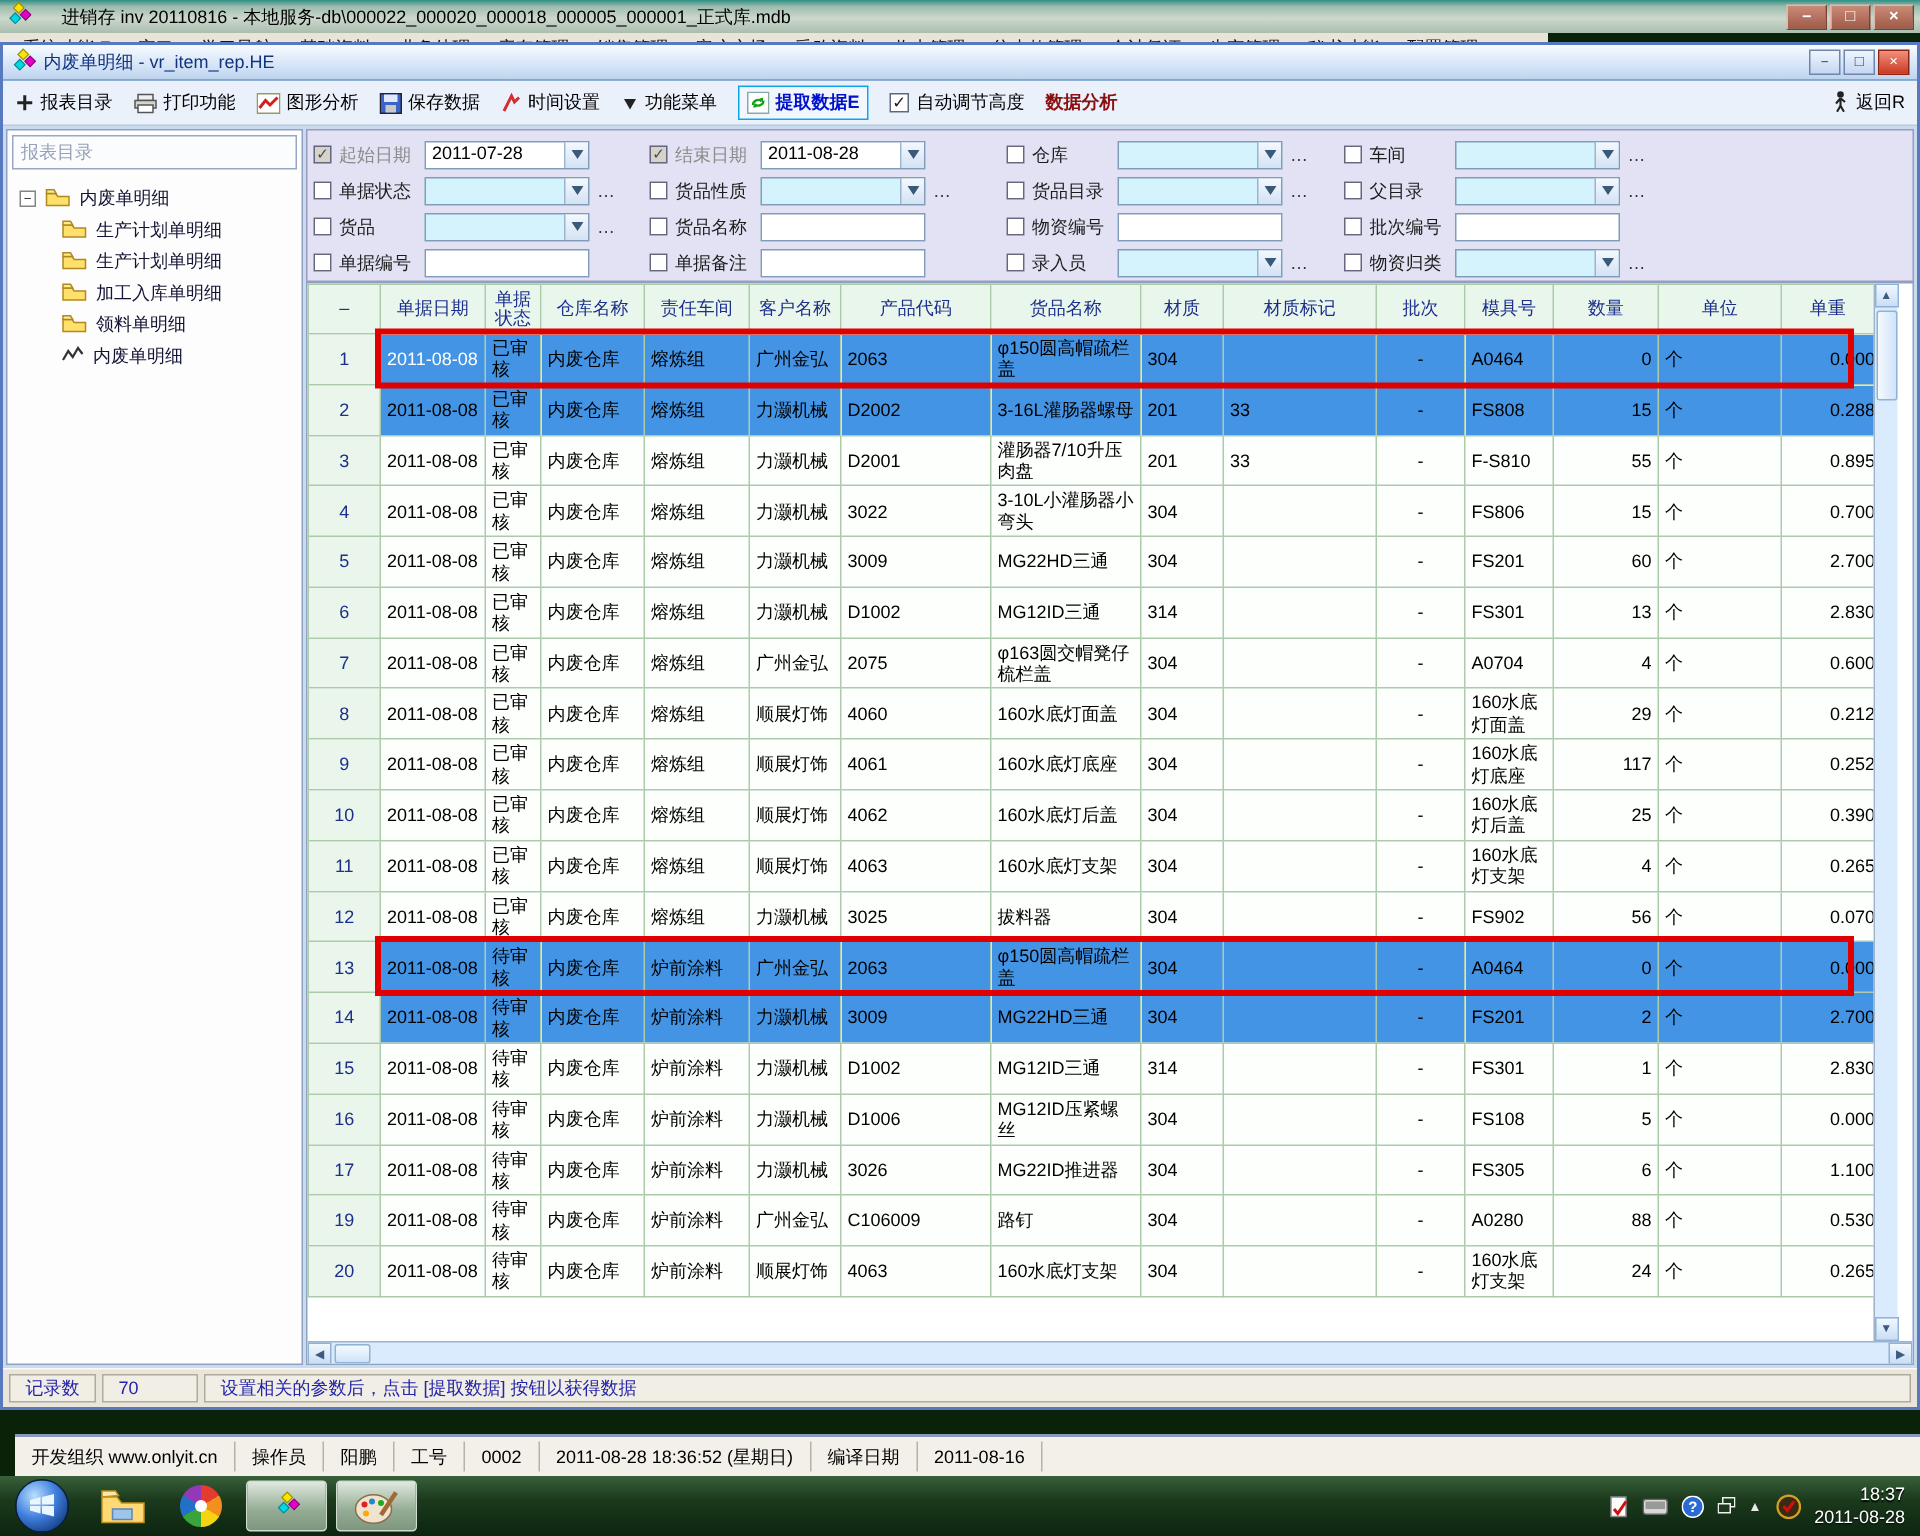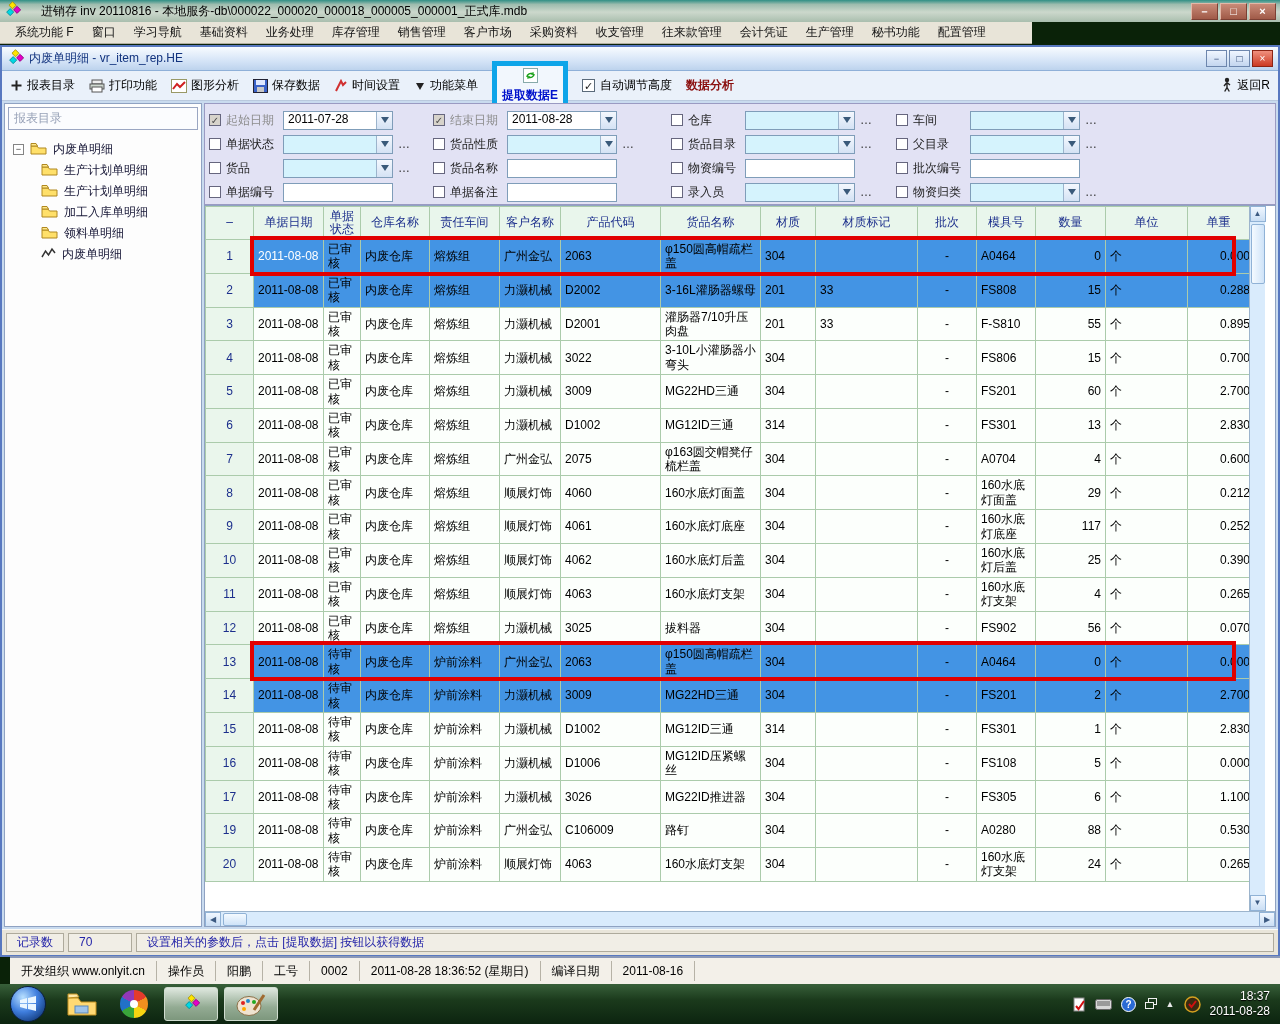--- a/index.html
+++ b/index.html
@@ -16,36 +16,36 @@
   .win-btn{ width:27px; height:17px; background:linear-gradient(180deg,#c98b78,#a05a48);
     border:1px solid #7c4034; border-top-color:#e2b8a8; border-left-color:#e2b8a8;
     color:#fff; font-size:11px; line-height:15px; text-align:center; font-weight:bold; }
 
   
   .menubar{ position:absolute; top:22px; left:0; width:1032px; height:22px; background:#e8e4d8;
     border-bottom:1px solid #b2aea0; display:flex; align-items:center; padding-left:6px; }
   .menu-item{ padding:3px 9px; color:#141414; white-space:nowrap; }
 
   
-  .app{ position:absolute; top:45px; left:0; width:1280px; height:912px;
+  .app{ position:absolute; top:28px; left:0; width:1280px; height:912px;
     background:#4d7c0f; border:2px solid #5878c0; }
   .mdi-titlebar{ height:24px; background:linear-gradient(180deg,#f7fbff,#d2e2f6 65%,#bdd3ed);
     border-bottom:1px solid #8fb0d8; display:flex; align-items:center; padding:0 5px; }
   .mdi-title{ color:#12337e; margin-left:5px; }
   .mdi-buttons{ margin-left:auto; display:flex; gap:2px; }
   .mdi-btn{ width:21px; height:17px; border:1px solid #6d86ad; background:linear-gradient(180deg,#f0f6ff,#c4d6ef);
     color:#27406e; font-size:10px; line-height:15px; text-align:center; }
   .mdi-btn.close{ background:linear-gradient(180deg,#f0907e,#cc3a22); color:#fff; border-color:#8c2414; }
 
   
   .toolbar{ height:30px; background:#eaf1fa; border-bottom:1px solid #b9c9de;
     display:flex; align-items:center; padding:0 8px; gap:14px; }
   .tb-btn{ display:flex; align-items:center; gap:4px; color:#000; white-space:nowrap; }
   .tb-btn .ticon{ display:inline-flex; align-items:center; }
-  .tb-extract{ border:5px solid #0ea5e9; background:#f2f7fd; padding:2px 5px; color:#0012cc; font-weight:bold;flex-direction:column; }
+  .tb-extract{ border:1px solid #0ea5e9; background:#f2f7fd; padding:2px 5px; color:#0012cc; font-weight:bold; }
   .tb-check{ display:flex; align-items:center; gap:5px; }
   .cbox{ width:13px; height:13px; border:1px solid #5a6a7a; background:#fff; font-size:11px;
     line-height:12px; text-align:center; color:#1a1a1a; }
   .tb-analysis{ color:#8a0f0f; font-weight:bold; }
   .tb-return{ margin-left:auto; display:flex; align-items:center; gap:4px; }
 
   
   .main{ display:flex; height:828px; padding:2px; gap:2px; background:#c9dbef; }
   .left-panel{ width:198px; background:#fdfdfd; border:1px solid #8fa2c2; }
   .tree-header{ margin:3px; border:1px solid #9aa6c2; padding:2px 5px; color:#97a1b7; background:#fbfcfe; }

